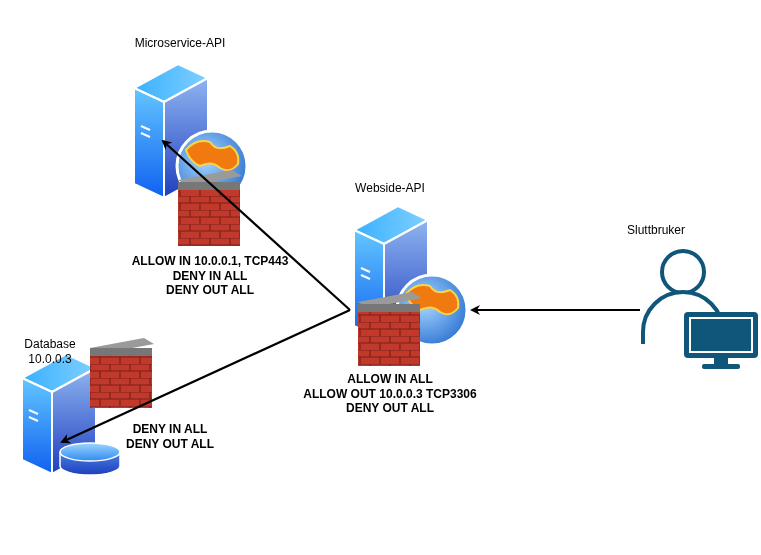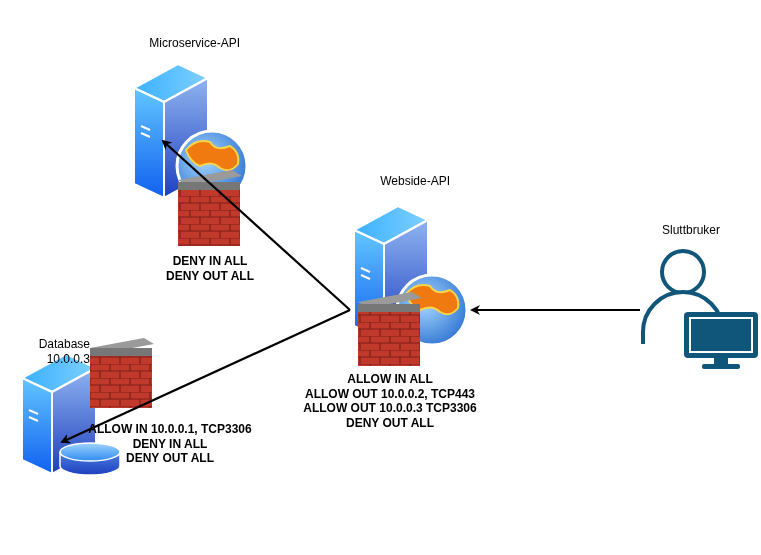--- a/index.html
+++ b/index.html
@@ -1,17 +1,17 @@
 <!DOCTYPE html>
 <html><head>
 <meta charset="utf-8">
 <style>
   html, body { margin: 0; padding: 0; background: #ffffff; }
   body { width: 761px; height: 555px; position: relative; overflow: hidden; font-family: "Liberation Sans", sans-serif; }
-  .lbl { position: absolute; font-size: 12px; color: #000; text-align: right; line-height: 15px; white-space: nowrap; }
+  .lbl { position: absolute; font-size: 12px; color: #000; text-align: center; line-height: 15px; white-space: nowrap; }
   .rules { position: absolute; font-size: 12px; font-weight: bold; color: #000; text-align: center; line-height: 14.5px; white-space: nowrap; }
   .rules div { display: block; }
   svg.layer { position: absolute; left: 0; top: 0; }
 </style>
 </head>
 <body>
 
 <svg class="layer" width="761" height="555" viewBox="0 0 761 555">
   <defs>
     <linearGradient id="srvFront" x1="0" y1="0" x2="0" y2="1">
@@ -111,39 +111,38 @@
 
   <line x1="640" y1="310" x2="472" y2="310" stroke="#000" stroke-width="2.2" marker-end="url(#arrowhead)"></line>
   <line x1="350" y1="310" x2="163" y2="141" stroke="#000" stroke-width="2.2" marker-end="url(#arrowhead)"></line>
   <line x1="350" y1="310" x2="62" y2="442" stroke="#000" stroke-width="2.2" marker-end="url(#arrowhead)"></line>
 </svg>
 
 <div class="lbl" style="left:120px; top:36px; width:120px;">
   <div>Microservice-API</div>
 </div>
 <div class="rules" style="left:120px; top:254px; width:180px;">
+  <div>ALLOW IN 10.0.0.1, TCP443</div>
   <div>DENY IN ALL</div>
   <div>DENY OUT ALL</div>
 </div>
 
-<div class="lbl" style="left:330px; top:174px; width:120px;">
+<div class="lbl" style="left:330px; top:181px; width:120px;">
   <div>Webside-API</div>
 </div>
 <div class="rules" style="left:290px; top:372px; width:200px;">
   <div>ALLOW IN ALL</div>
-  <div>ALLOW OUT 10.0.0.2, TCP443</div>
   <div>ALLOW OUT 10.0.0.3 TCP3306</div>
   <div>DENY OUT ALL</div>
 </div>
 
 <div class="lbl" style="left:10px; top:337px; width:80px;">
   <div>Database</div>
   <div>10.0.0.3</div>
 </div>
 <div class="rules" style="left:80px; top:422px; width:180px;">
-  <div>ALLOW IN 10.0.0.1, TCP3306</div>
   <div>DENY IN ALL</div>
   <div>DENY OUT ALL</div>
 </div>
 
-<div class="lbl" style="left:640px; top:223px; width:80px;">
+<div class="lbl" style="left:616px; top:223px; width:80px;">
   <div>Sluttbruker</div>
 </div>
 
 </body></html>

